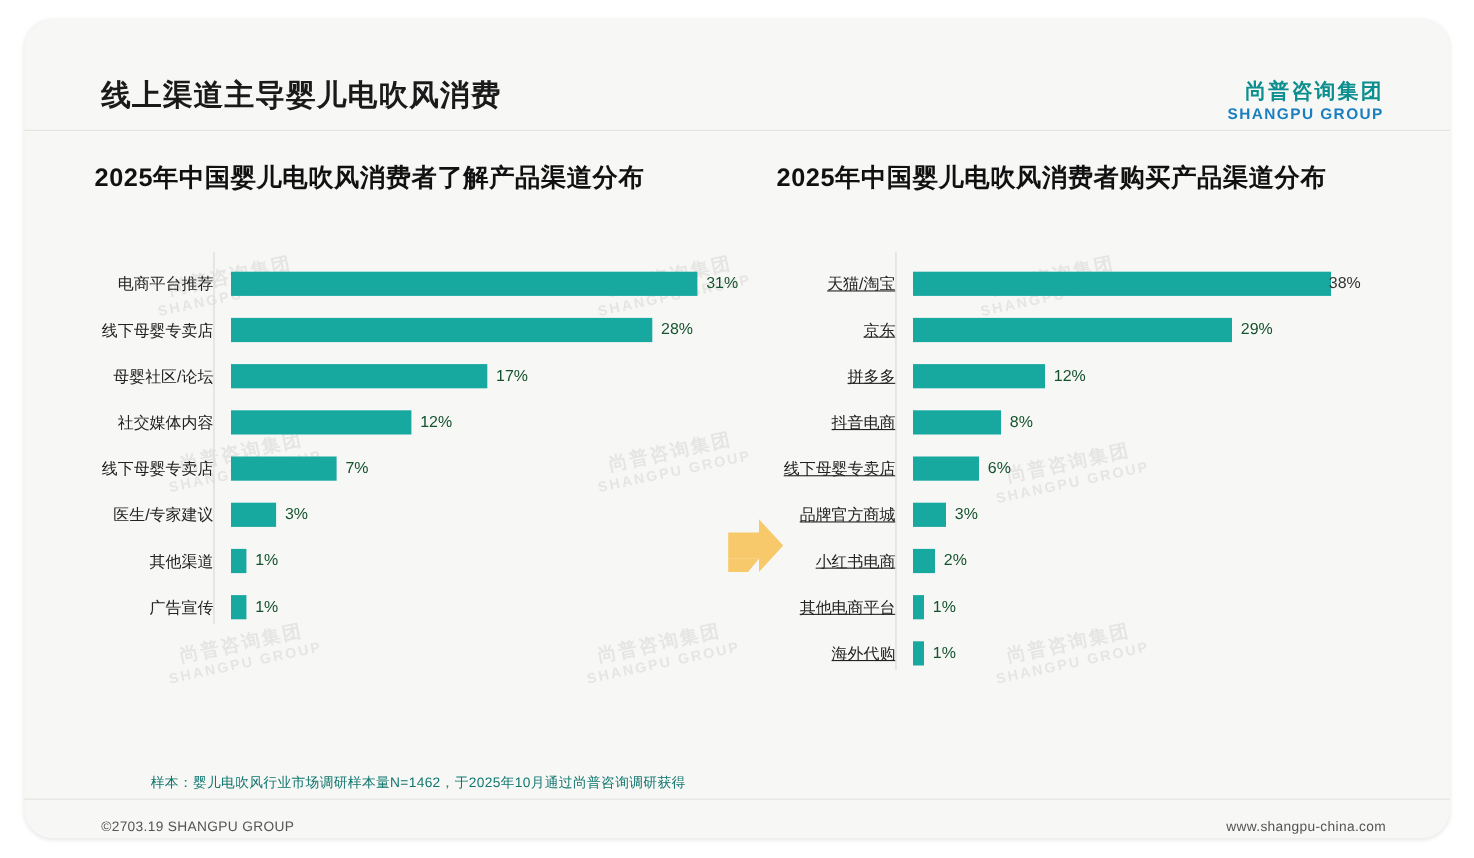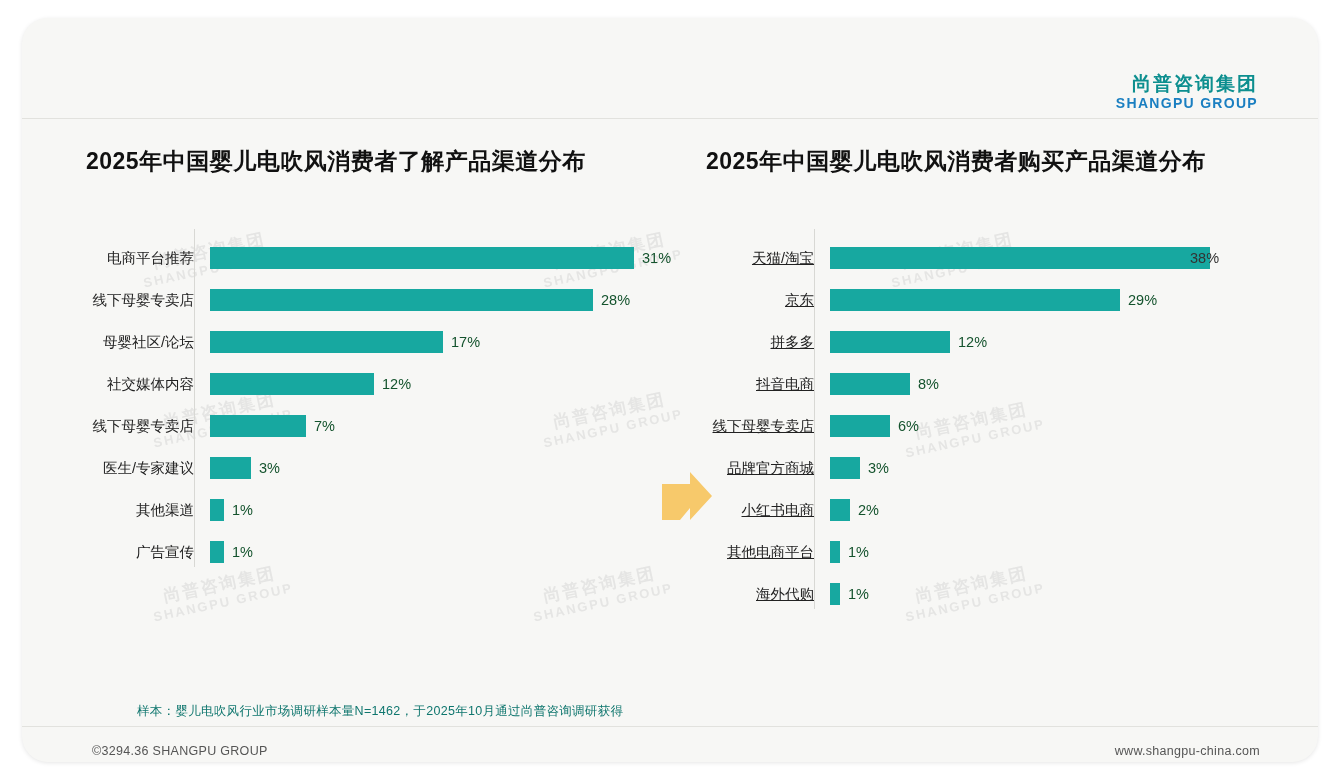--- a/index.html
+++ b/index.html
@@ -190,20 +190,21 @@
   }
   .wm .a { font-size: 17px; letter-spacing: 2px; }
   .wm .b { font-size: 13px; letter-spacing: 2px; }
 </style>
 </head>
 <body>
 
 <div class="slide">
 
   <div class="header">
+    <div class="title">线上渠道主导婴儿电吹风消费</div>
     <div class="logo">
       <div class="logo-cn">尚普咨询集团</div>
       <div class="logo-en">SHANGPU GROUP</div>
     </div>
   </div>
   <div class="divider"></div>
 
   <div class="wm" style="left:118px;  top:222px;">
       <div class="a">尚普咨询集团</div>
       <div class="b">SHANGPU GROUP</div>
@@ -322,21 +323,21 @@
 
   <div class="panel panel-right">
     <div class="chart-title">2025年中国婴儿电吹风消费者购买产品渠道分布</div>
     <div class="chart-area">
       <div class="axis-line"></div>
 
       <div class="row">
         <div class="row-label">天猫/淘宝</div>
         <div class="bar-wrap">
           <div class="bar" style="width:380px"></div>
-          <div class="bar-val inside" style="left:360px">38%</div>
+          <div class="bar-val inside" style="left:378px">38%</div>
         </div>
       </div>
 
       <div class="row">
         <div class="row-label">京东</div>
         <div class="bar-wrap">
           <div class="bar" style="width:290px"></div>
           <div class="bar-val">29%</div>
         </div>
       </div>
@@ -394,16 +395,16 @@
         <div class="bar-wrap">
           <div class="bar" style="width:10px"></div>
           <div class="bar-val">1%</div>
         </div>
       </div>
     </div>
   </div>
 
   <div class="footnote">样本：婴儿电吹风行业市场调研样本量N=1462，于2025年10月通过尚普咨询调研获得</div>
   <div class="footer-divider"></div>
-  <div class="copyright">©3294.36 SHANGPU GROUP</div>
+  <div class="copyright">©2703.19 SHANGPU GROUP</div>
   <div class="website">www.shangpu-china.com</div>
 
 </div>
 
 </body></html>

